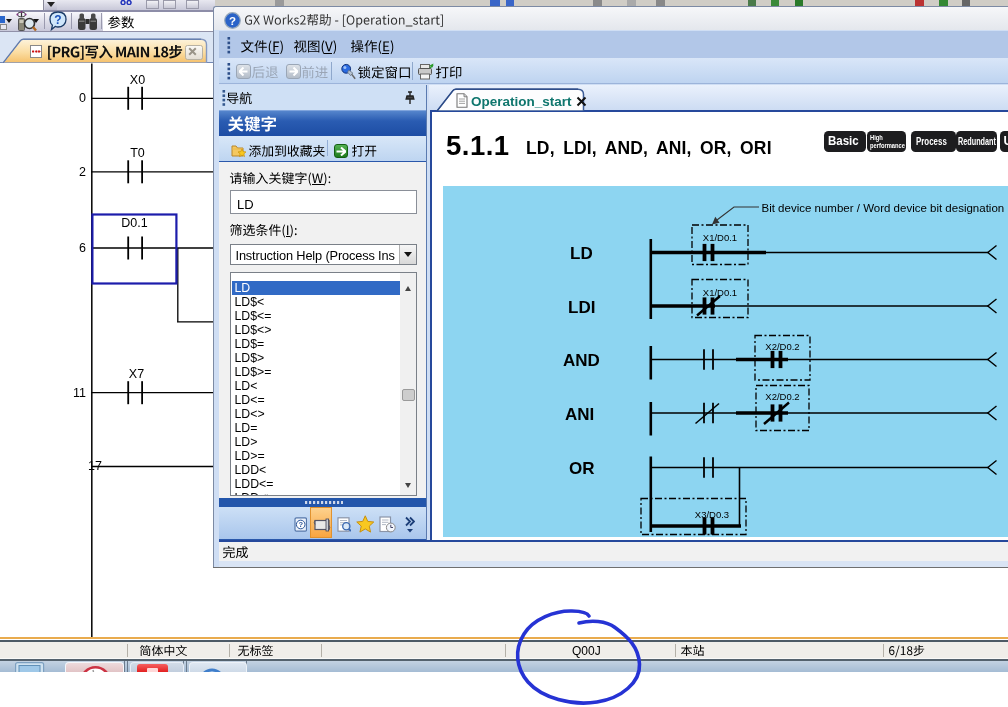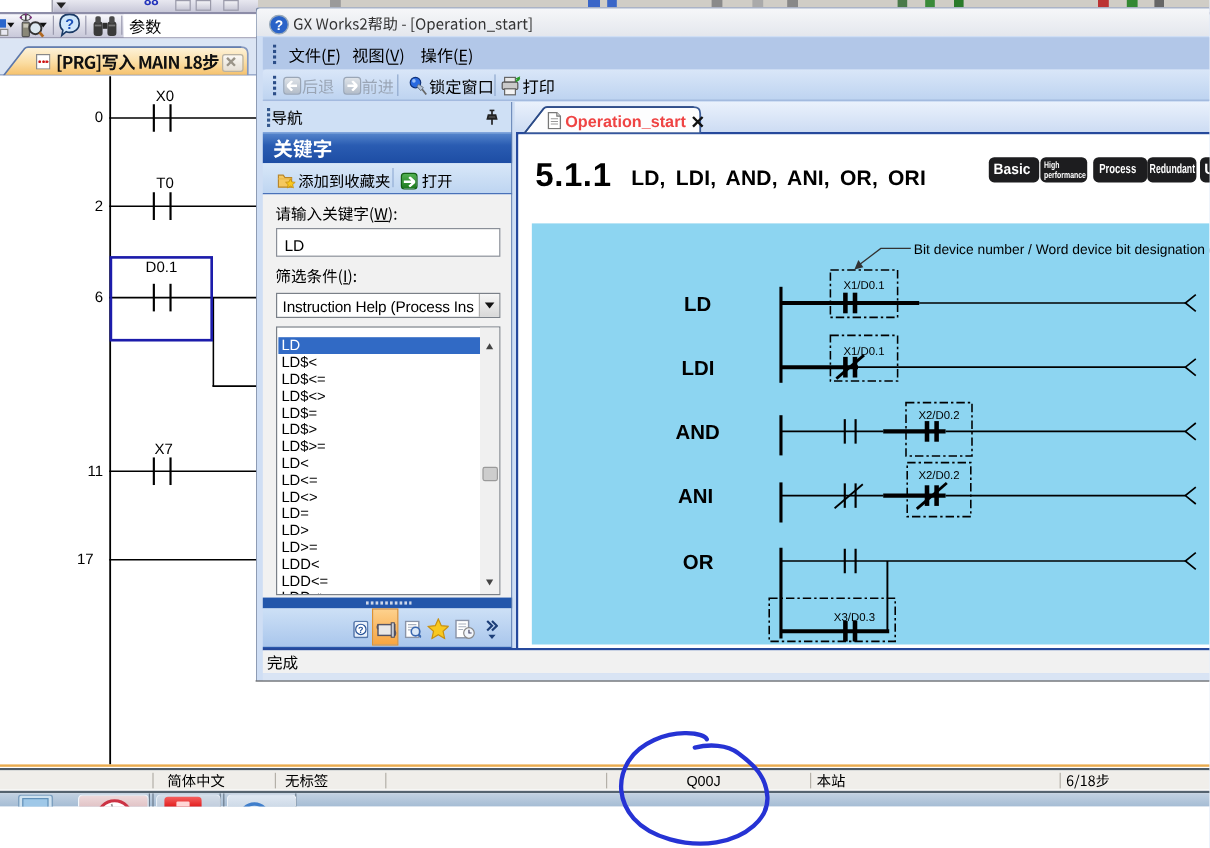--- a/index.html
+++ b/index.html
@@ -131,21 +131,21 @@
 <rect x="92.4" y="151.5" width="84" height="69" fill="none" stroke="#1c1cab" stroke-width="2.2"></rect>
 </svg>
 <div class="a" style="left:110px;top:72.5px;width:55px;text-align:center;font-size:12.5px">X0</div>
 <div class="a" style="left:110px;top:146px;width:55px;text-align:center;font-size:12.5px">T0</div>
 <div class="a" style="left:107px;top:215.5px;width:55px;text-align:center;font-size:12.5px">D0.1</div>
 <div class="a" style="left:109px;top:366.5px;width:55px;text-align:center;font-size:12.5px">X7</div>
 <div class="a" style="left:40px;top:91px;width:46px;text-align:right;font-size:12.5px">0</div>
 <div class="a" style="left:40px;top:164.5px;width:46px;text-align:right;font-size:12.5px">2</div>
 <div class="a" style="left:40px;top:240.8px;width:46px;text-align:right;font-size:12.5px">6</div>
 <div class="a" style="left:40px;top:385.5px;width:46px;text-align:right;font-size:12.5px">11</div>
-<div class="a" style="left:32px;top:459.3px;width:46px;text-align:right;font-size:12.5px">17</div>
+<div class="a" style="left:56px;top:459.3px;width:46px;text-align:right;font-size:12.5px">17</div>
 
 <div class="a" style="left:0;top:637.4px;width:1008px;height:1.8px;background:#e9ab4e"></div>
 <div class="a" style="left:0;top:639.6px;width:1008px;height:2.3px;background:#4d5a66"></div>
 <div class="a" style="left:0;top:641.9px;width:1008px;height:15.8px;background:#f0eeea"></div>
 <div class="a" style="left:0;top:657.7px;width:1008px;height:1.4px;background:#fafaf9"></div>
 <div class="a" style="left:0;top:659.1px;width:1008px;height:2.2px;background:#54626e"></div>
 <div class="a" style="left:127px;top:643.5px;width:1px;height:13px;background:#b4b0a8"></div>
 <div class="a" style="left:229px;top:643.5px;width:1px;height:13px;background:#b4b0a8"></div>
 <div class="a" style="left:321px;top:643.5px;width:1px;height:13px;background:#b4b0a8"></div>
 <div class="a" style="left:505px;top:643.5px;width:1px;height:13px;background:#b4b0a8"></div>
@@ -401,21 +401,21 @@
 
 <svg class="a" style="left:432px;top:87.5px" width="160" height="23" viewBox="0 0 160 23">
 <path d="M5 23 L21 2.5 Q22 1.2 24 1.2 L146 1.2 Q151.5 1.2 151.5 6.5 L151.5 23 Z" fill="#fdfdfe" stroke="#3c5c96" stroke-width="1.5"></path>
 <path d="M5 23 L21 2.5 Q22 1.2 24 1.2 L146 1.2" fill="none" stroke="#2c4a86" stroke-width="1.2"></path>
 </svg>
 <svg class="a" style="left:456px;top:92.5px" width="12" height="15" viewBox="0 0 12 15">
 <path d="M1 0.8 H8 L11 3.8 V14.2 H1 Z" fill="#fff" stroke="#777" stroke-width="1.1"></path>
 <path d="M8 0.8 V3.8 H11" fill="#ddd" stroke="#777" stroke-width="0.9"></path>
 <path d="M3 6 h6 M3 8.2 h6 M3 10.4 h6" stroke="#999" stroke-width="0.9"></path>
 </svg>
-<div class="a" style="left:471px;top:94px;font-size:13.5px;font-weight:bold;color:#ef4444">Operation_start</div>
+<div class="a" style="left:471px;top:94px;font-size:13.5px;font-weight:bold;color:#0f766e">Operation_start</div>
 <svg class="a" style="left:575.5px;top:96px" width="11" height="11" viewBox="0 0 11 11">
     <path d="M1.5 1.5 L9.5 9.5 M9.5 1.5 L1.5 9.5" stroke="#111" stroke-width="2"></path>
   </svg>
 
 <div class="a" style="left:446px;top:130px;font-size:27.5px;font-weight:bold;letter-spacing:0.5px;color:#000">5.1.1</div>
 <div class="a" style="left:526px;top:137.5px;font-size:17.5px;font-weight:bold;word-spacing:3.5px;letter-spacing:0.15px;color:#000">LD, LDI, AND, ANI, OR, ORI</div>
 
 <div class="a" style="left:823.5px;top:131px;width:38px;height:21px;background:#1d1d1f;border-radius:4.5px;color:#fff;font-size:12.5px;font-weight:bold;text-align:left;padding-left:4px;line-height:21px"><span style="display:inline-block;transform:scaleX(0.92);transform-origin:0 50%">Basic</span></div>
 <div class="a" style="left:866.5px;top:131px;width:39px;height:21px;background:#1d1d1f;border-radius:4.5px;color:#fff;font-size:7.8px;font-weight:bold;line-height:8.2px;padding:2.5px 0 0 3px;box-sizing:border-box"><span style="display:inline-block;transform:scaleX(0.74);transform-origin:0 0;white-space:nowrap">High<br>performance</span></div>
 <div class="a" style="left:910.5px;top:131px;width:40px;height:21px;background:#1d1d1f;border-radius:4.5px;color:#fff;font-size:11px;font-weight:bold;text-align:left;padding-left:5px;line-height:21px"><span style="display:inline-block;transform:scaleX(0.72);transform-origin:0 50%">Process</span></div>

